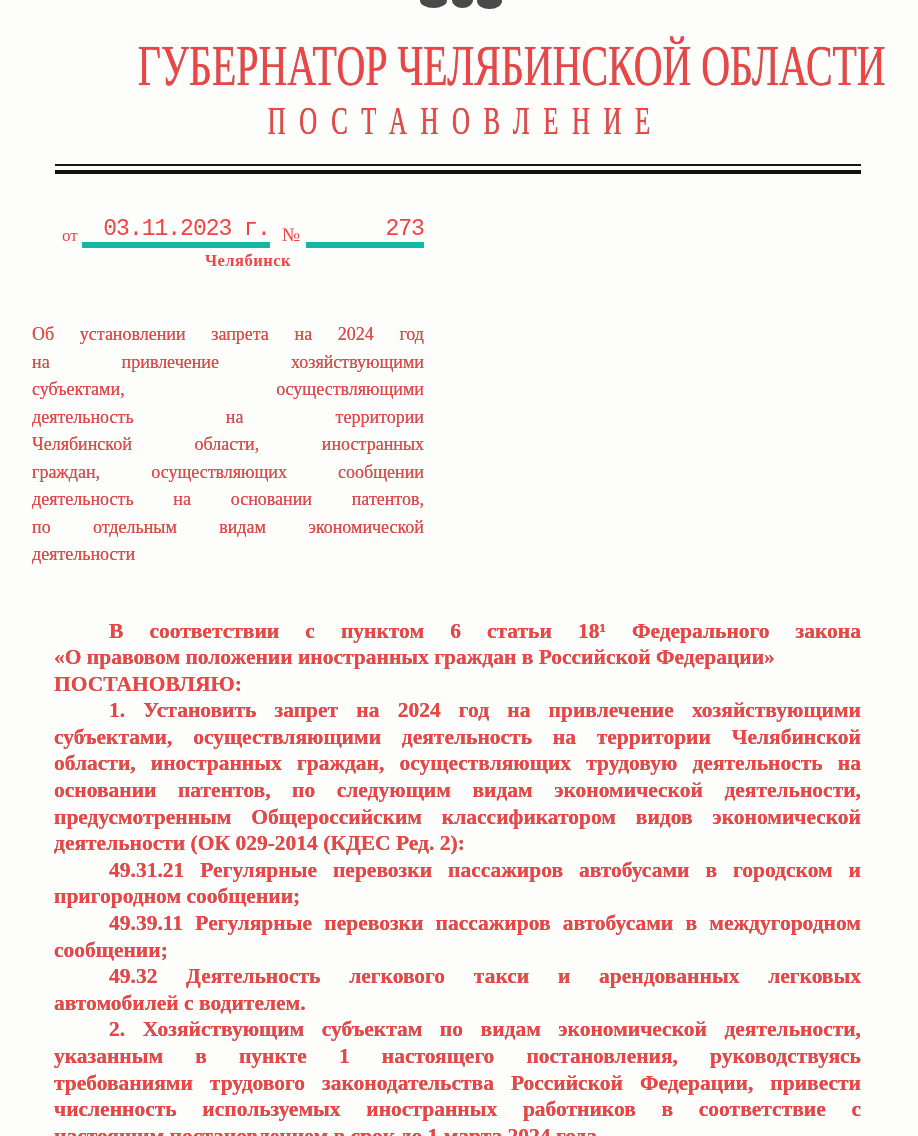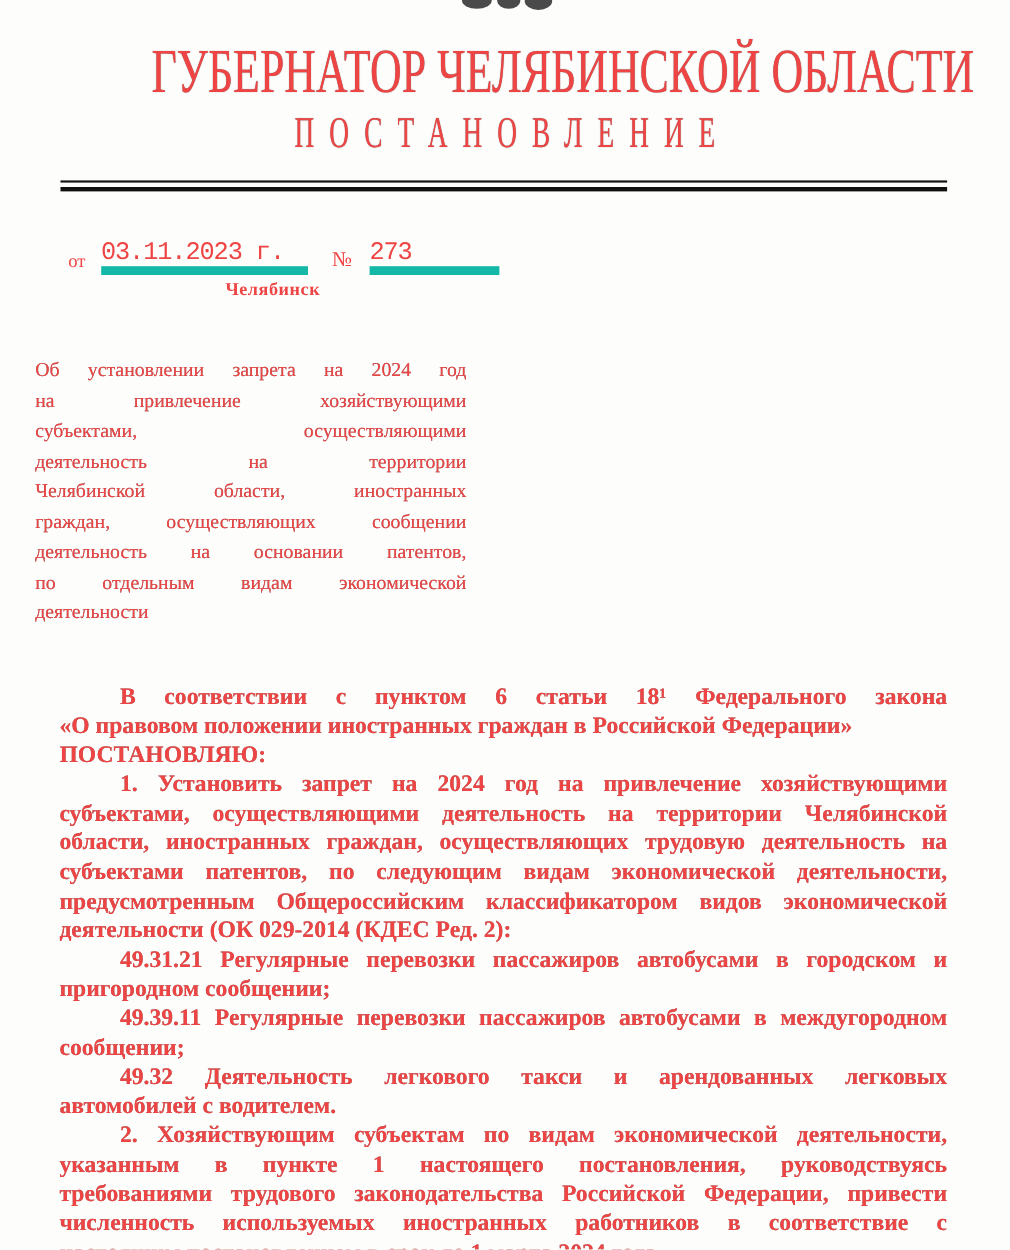--- a/index.html
+++ b/index.html
@@ -60,26 +60,25 @@
     height: 4px;
     border-top: 2px solid #161616;
     border-bottom: 4px solid #111;
   }
 
   .meta {
     margin: 42px 0 0 62px;
     display: flex;
     align-items: flex-end;
     white-space: nowrap;
-    gap: 10px;
   }
   .meta .lbl { font-size: 17px; padding-bottom: 2px; }
   .meta .field {
-    border-bottom: 8px solid #14b8a6;
-    text-align: left;
+    border-bottom: 6px solid #14b8a6;
+    text-align: right;
     font-family: "Liberation Mono", monospace;
     font-size: 23px;
     letter-spacing: -1px;
     line-height: 26px;
   }
   .meta .date-field { width: 188px; margin-left: 4px; }
   .meta .no-lbl { font-size: 19px; margin-left: 12px; padding-bottom: 2px; }
   .meta .num-field { width: 118px; margin-left: 6px; }
 
   .city {
@@ -156,21 +155,21 @@
   <div class="content">
     <p>
       <span class="line indent" style="display:block">В соответствии с пунктом 6 статьи 18¹ Федерального закона</span>
       <span class="line left" style="display:block">«О правовом положении иностранных граждан в Российской Федерации»</span>
       <span class="line left" style="display:block">ПОСТАНОВЛЯЮ:</span>
     </p>
     <p>
       <span class="line indent" style="display:block">1. Установить запрет на 2024 год на привлечение хозяйствующими</span>
       <span class="line" style="display:block">субъектами, осуществляющими деятельность на территории Челябинской</span>
       <span class="line" style="display:block">области, иностранных граждан, осуществляющих трудовую деятельность на</span>
-      <span class="line" style="display:block">субъектами патентов, по следующим видам экономической деятельности,</span>
+      <span class="line" style="display:block">основании патентов, по следующим видам экономической деятельности,</span>
       <span class="line" style="display:block">предусмотренным Общероссийским классификатором видов экономической</span>
       <span class="line left" style="display:block">деятельности (ОК 029-2014 (КДЕС Ред. 2):</span>
     </p>
     <p>
       <span class="line indent" style="display:block">49.31.21 Регулярные перевозки пассажиров автобусами в городском и</span>
       <span class="line left" style="display:block">пригородном сообщении;</span>
     </p>
     <p>
       <span class="line indent" style="display:block">49.39.11 Регулярные перевозки пассажиров автобусами в междугородном</span>
       <span class="line left" style="display:block">сообщении;</span>

